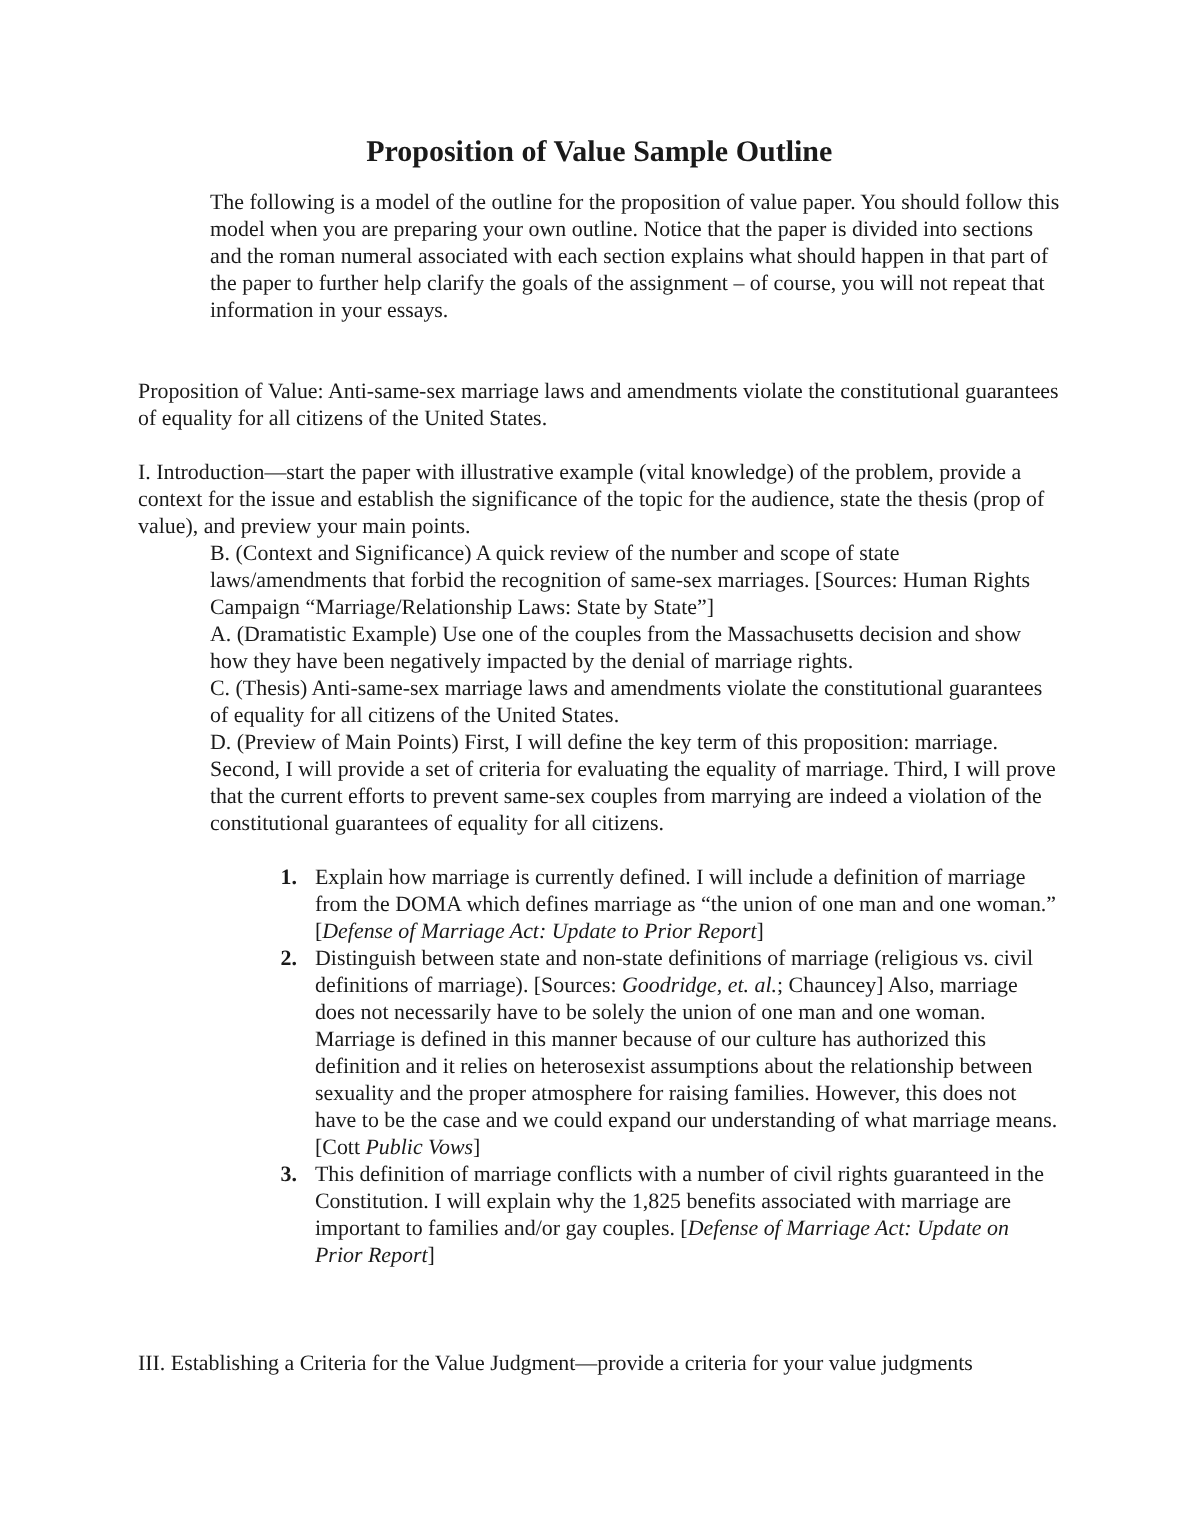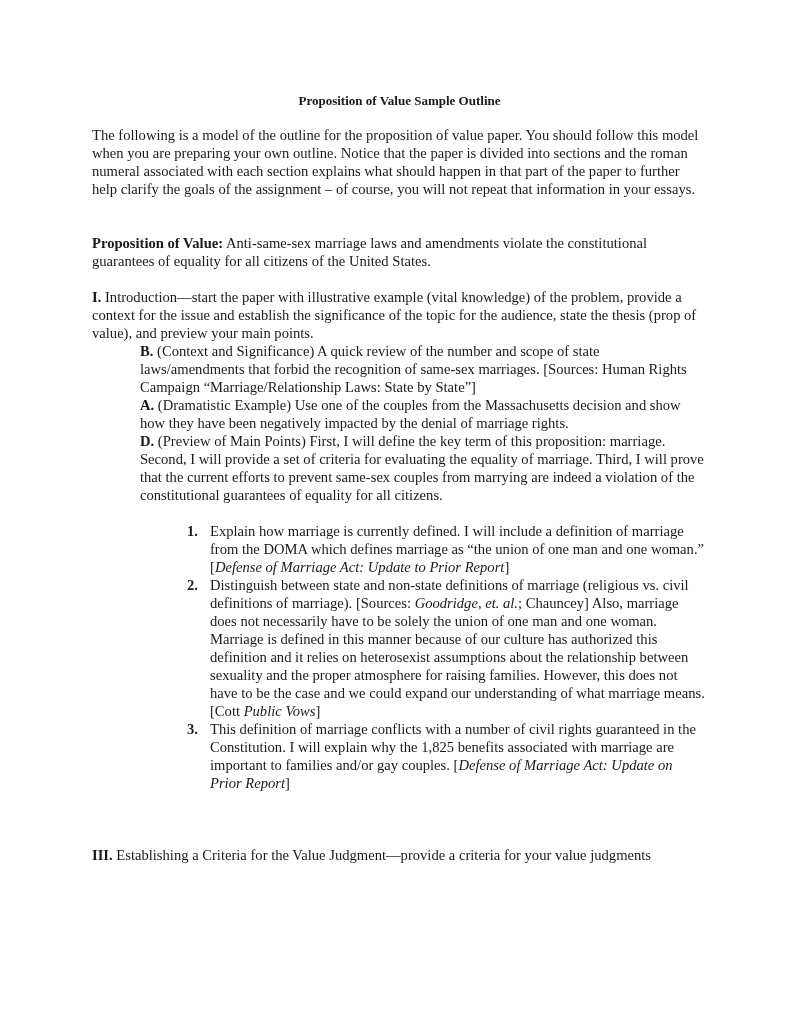--- a/index.html
+++ b/index.html
@@ -1,25 +1,25 @@
 <!DOCTYPE html>
 <html><head>
 <meta charset="utf-8">
 <style>
   html, body { margin: 0; padding: 0; background: #ffffff; }
   body { width: 791px; height: 1024px; position: relative; overflow: hidden;
          font-family: "Liberation Serif", "DejaVu Serif", serif; color: #1a1a1a; }
   .page { position: absolute; left: 92px; top: 92px; width: 615px;
           font-size: 14.6px; line-height: 18px; }
-  .title { text-align: center; font-weight: bold; margin: 0 0 16px 0; font-size: 13px; }
+  .title { text-align: center; font-weight: bold; margin: 0 0 16px 0; font-size: 20px; }
   p { margin: 0; }
-  .intro { margin-bottom: 36px; }
+  .intro { margin-bottom: 36px; margin-left: 48px; }
   .prop { margin-bottom: 18px; }
   .section { margin-bottom: 18px; }
-  .b { font-weight: bold; margin-top: 22px; }
+  .b { font-weight: normal; margin-top: 22px; }
   .sub { padding-left: 48px; }
   .numlist { padding-left: 95px; position: relative; }
   .numitem { position: relative; padding-left: 23px; }
   .numitem .num { position: absolute; left: 0; top: 0; font-weight: bold; }
   .gap-big { height: 36px; }
   i { font-style: italic; font-family: Liberation Serif, serif; }
 </style>
 </head>
 <body>
 
@@ -28,20 +28,21 @@
 
   <p class="intro">The following is a model of the outline for the proposition of value paper.  You should follow this model when you are preparing your own outline. Notice that the paper is divided into sections and the roman numeral associated with each section explains what should happen in that part of the paper to further help clarify the goals of the assignment – of course, you will not repeat that information in your essays.</p>
 
   <p class="prop"><span class="b">Proposition of Value:</span><span>  Anti-same-sex marriage laws and amendments violate the constitutional guarantees of equality for all citizens of the United States.</span></p>
 
   <div class="section">
     <p><span class="b">I.</span><span> Introduction—start the paper with illustrative example (vital knowledge) of the problem, provide a context for the issue and establish the significance of the topic for the audience, state the thesis (prop of value), and preview your main points.</span></p>
     <div class="sub">
       <p><span class="b">B.</span><span> (Context and Significance) A quick review of the number and scope of state laws/amendments that forbid the recognition of same-sex marriages. [Sources: Human Rights Campaign “Marriage/Relationship Laws: State by State”]</span></p>
       <p><span class="b">A.</span><span> (Dramatistic Example) Use one of the couples from the Massachusetts decision and show how they have been negatively impacted by the denial of marriage rights.</span></p>
+      <p><span class="b">C.</span><span> (Thesis) Anti-same-sex marriage laws and amendments violate the constitutional guarantees of equality for all citizens of the United States.</span></p>
       <p><span class="b">D.</span><span> (Preview of Main Points) First, I will define the key term of this proposition: marriage. Second, I will provide a set of criteria for evaluating the equality of marriage.  Third, I will prove that the current efforts to prevent same-sex couples from marrying are indeed a violation of the constitutional guarantees of equality for all citizens.</span></p>
     </div>
   </div>
 
   <div class="section">
     <div class="numlist">
       <div class="numitem">
         <span class="num">1.</span>
         <span>Explain how marriage is currently defined.  I will include a definition of marriage from the DOMA which defines marriage as “the union of one man and one woman.”  [</span><i>Defense of Marriage Act:  Update to Prior Report</i><span>]</span>
       </div>

